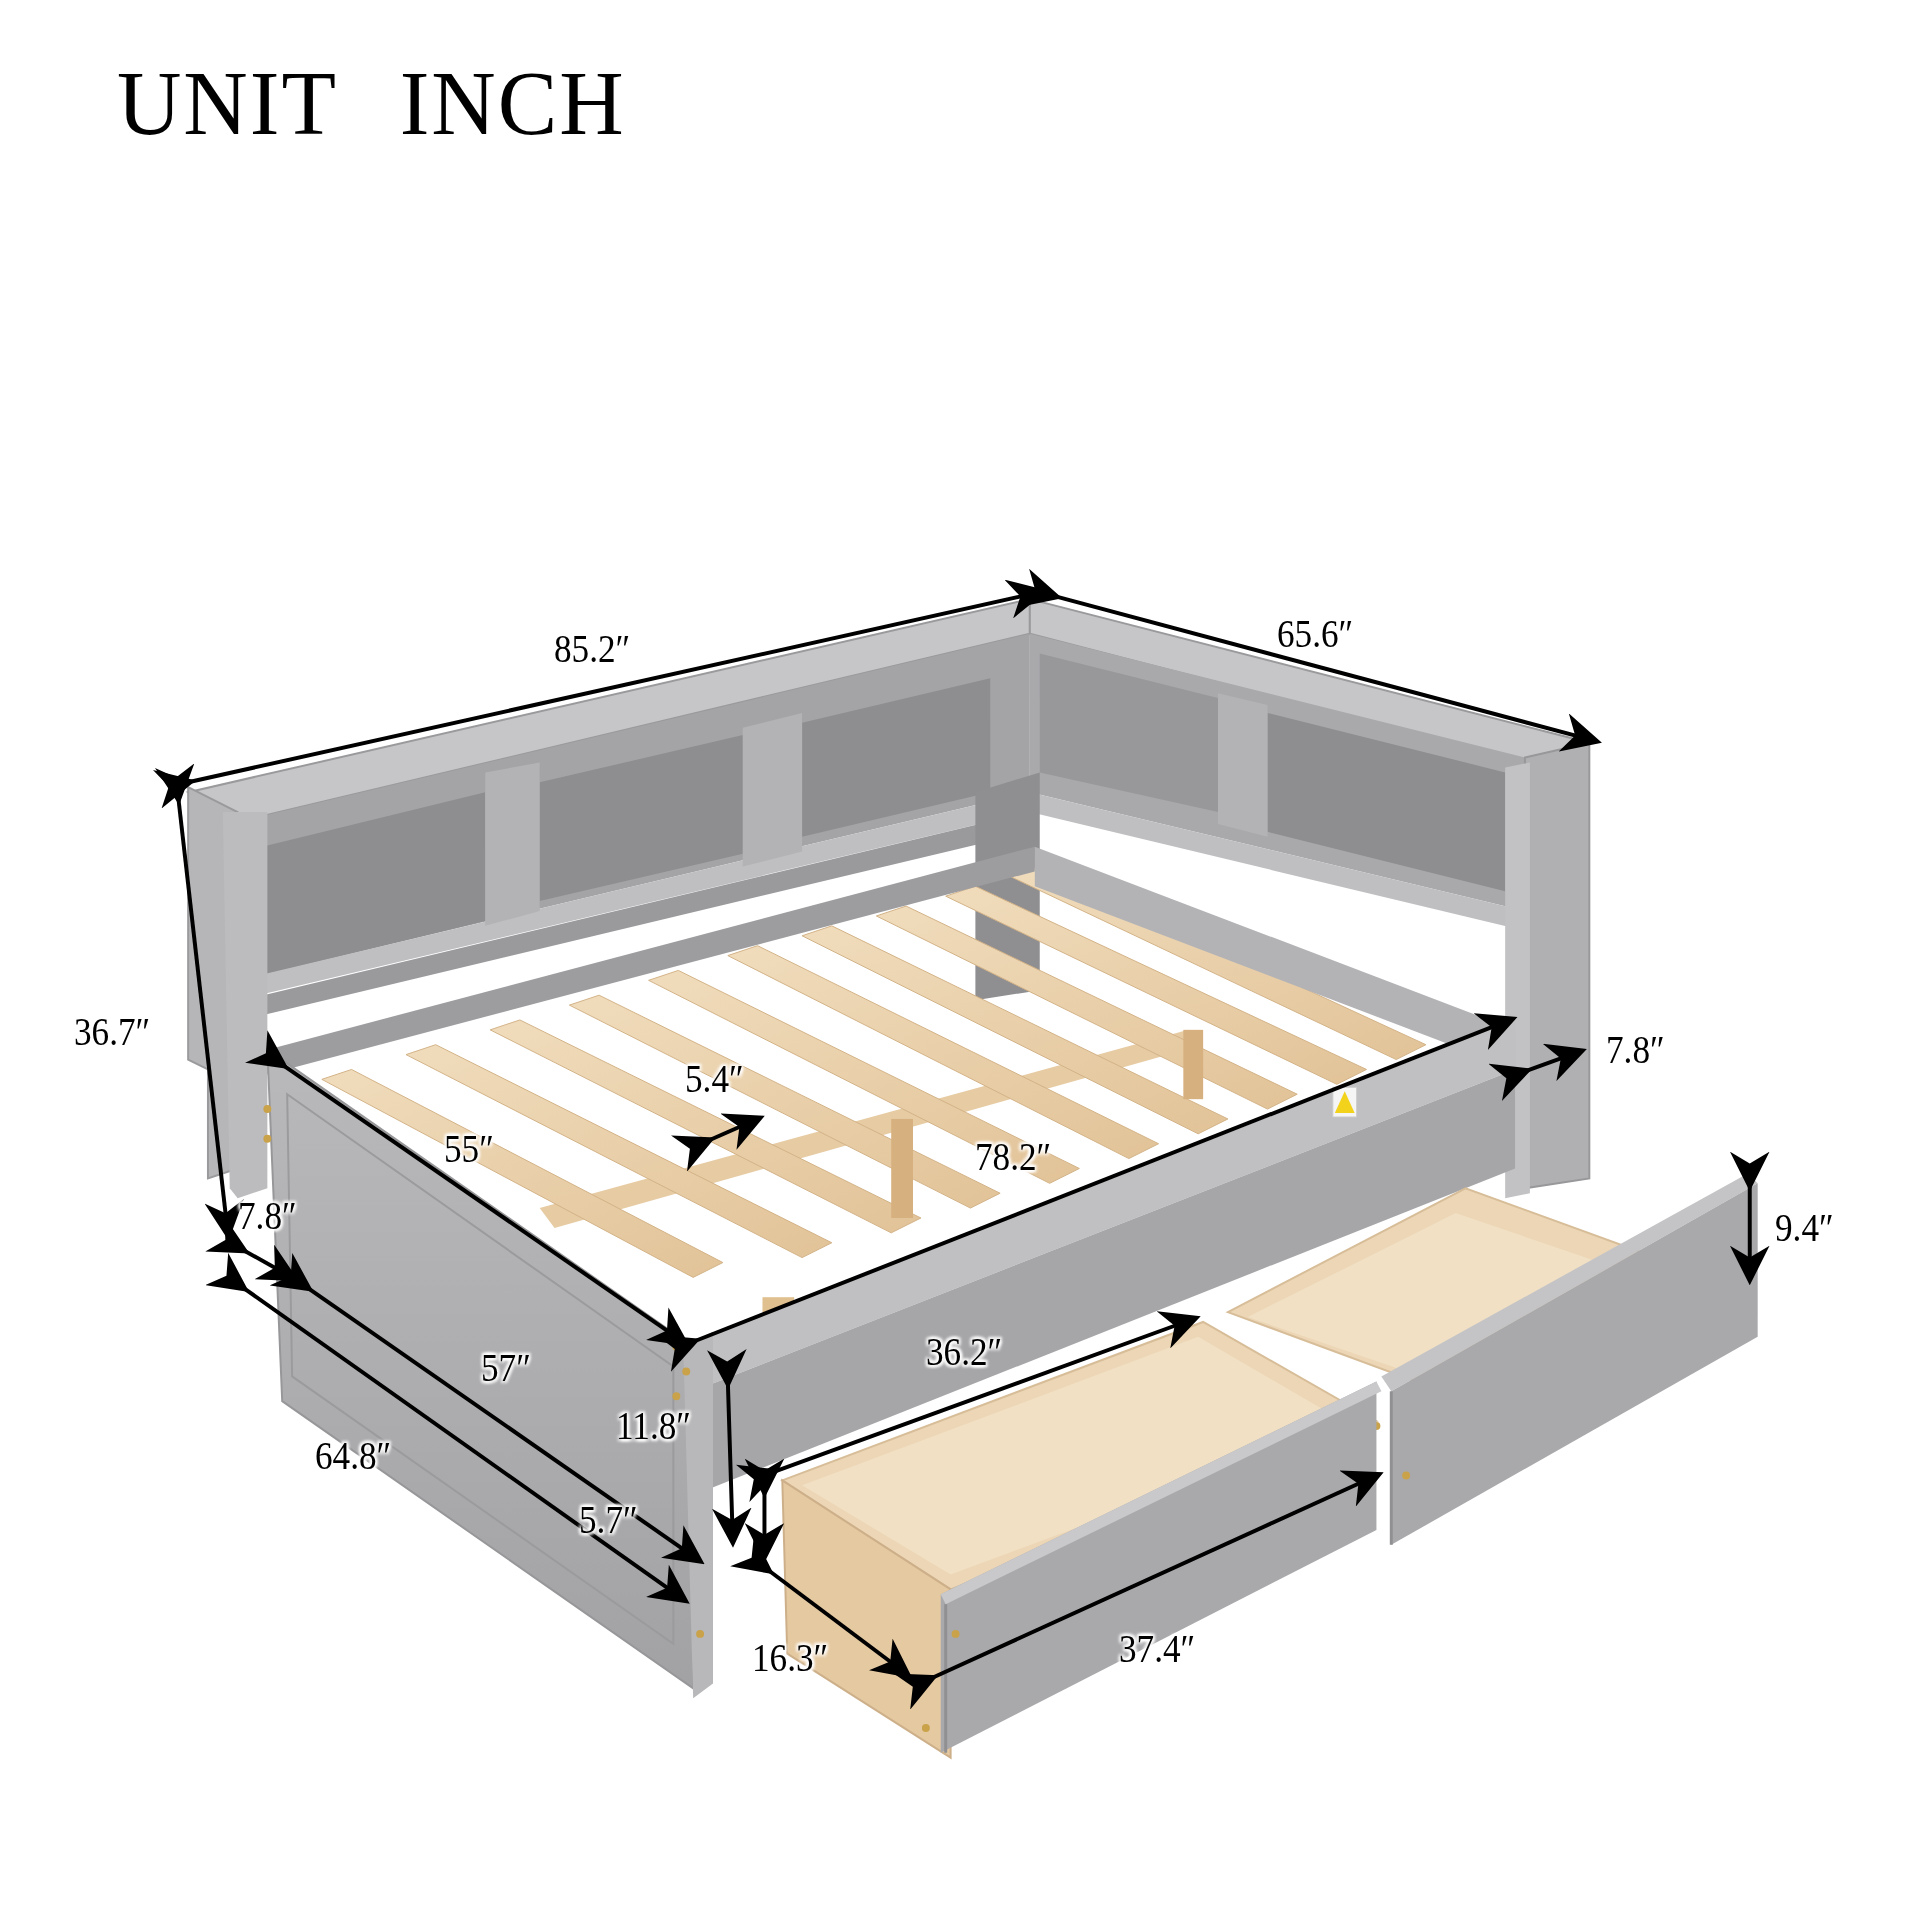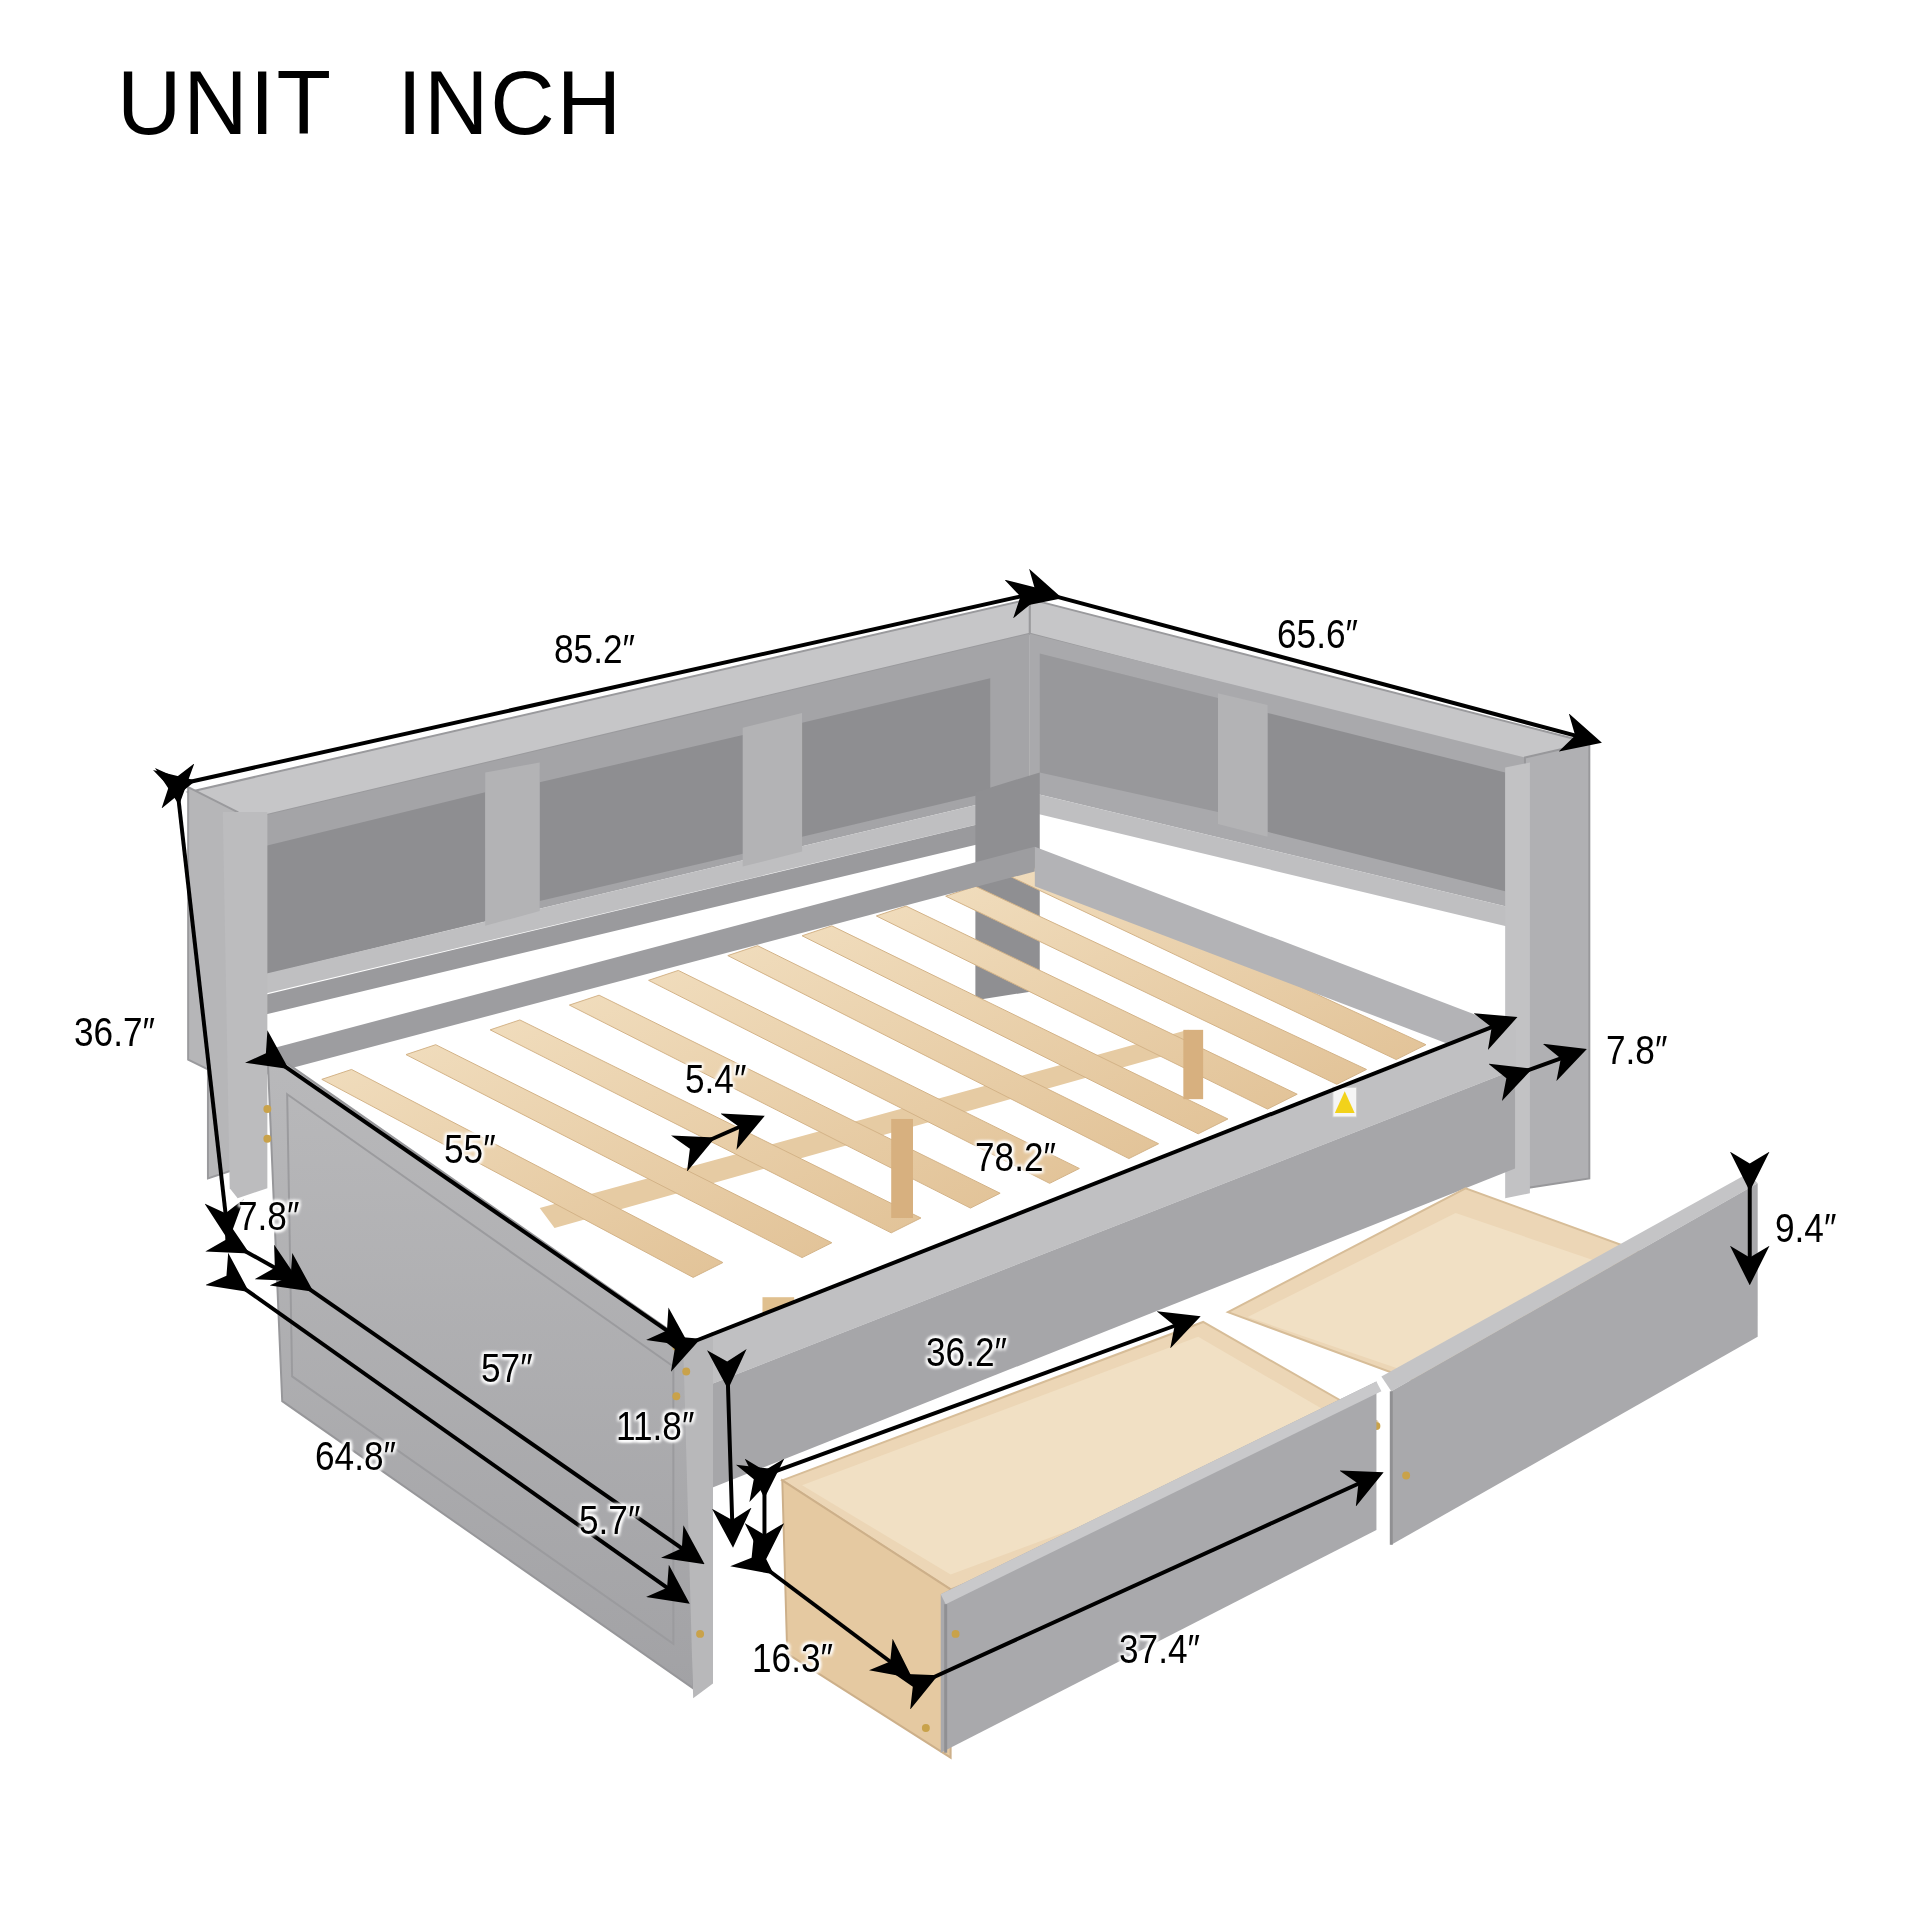--- a/index.html
+++ b/index.html
@@ -1,18 +1,18 @@
 <!DOCTYPE html>
 <html><head>
 <meta charset="utf-8">
 <style>
   html, body { margin: 0; padding: 0; background: #ffffff; }
   body { width: 1927px; height: 1927px; position: relative; overflow: hidden;
          font-family: "Liberation Sans", "DejaVu Sans", sans-serif; }
-  #stage { position: absolute; left: 0; top: 0; width: 1927px; height: 1927px; }
+  #stage { position: absolute; left: 0; top: 0; width: 1927px; height: 1927px; font-family: Liberation Serif, serif; }
   .title { position: absolute; left: 117px; top: 51px; font-size: 91px; font-weight: 400;
            letter-spacing: 2px; color: #000; word-spacing: 40px;
            transform: scaleX(0.98); transform-origin: left top; }
   .dim { position: absolute; font-size: 40px; color: #000; white-space: nowrap;
          transform: scaleX(0.88); transform-origin: left top; line-height: 1;
          text-shadow: 0 0 4px #fff, 0 0 6px #fff, 2px 2px 3px #fff, -2px -2px 3px #fff, 2px -2px 3px #fff, -2px 2px 3px #fff; }
   svg { position: absolute; left: 0; top: 0; }
 </style>
 </head>
 <body>

